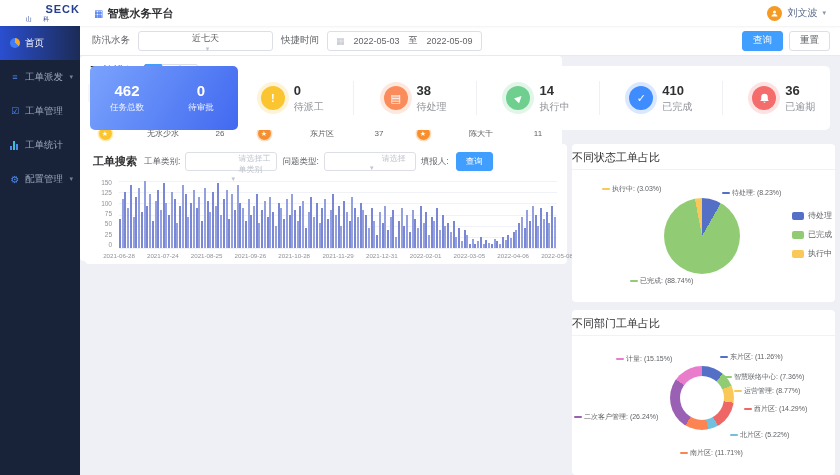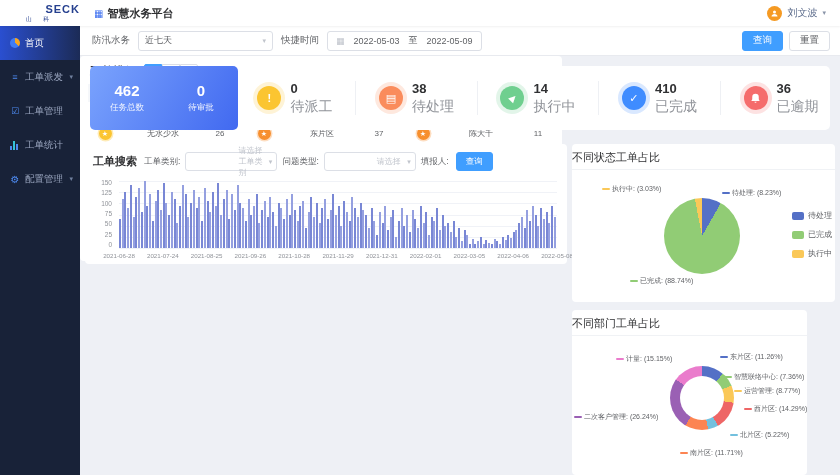--- a/index.html
+++ b/index.html
@@ -30,21 +30,21 @@
   .gear-icon{color:#4d8af0;font-size:10px;width:10px;text-align:center;flex:none;}
   .bars-icon{display:flex;align-items:flex-end;gap:1px;height:10px;width:10px;flex:none;}
   .bars-icon i{width:2px;background:#4d8af0;display:block;}
   .bars-icon i:nth-child(1){height:4px;}
   .bars-icon i:nth-child(2){height:9px;background:#35c3d8;}
   .bars-icon i:nth-child(3){height:6px;}
 
   
   .filterbar{position:absolute;top:26px;left:80px;width:760px;height:30px;background:#fff;display:flex;align-items:center;gap:8px;padding-left:12px;border-bottom:1px solid #e8eaef;}
   .flabel{font-size:9.5px;color:#606266;white-space:nowrap;}
-  .select{height:20px;border:1px solid #dcdfe6;border-radius:3px;display:flex;align-items:center;justify-content:space-between;padding:0 6px;font-size:9px;color:#606266;background:#fff;min-width:135px;cursor:pointer;}
+  .select{height:20px;border:1px solid #dcdfe6;border-radius:3px;display:flex;align-items:center;justify-content:space-between;padding:0 6px;font-size:9px;color:#606266;background:#fff;min-width:135px;cursor:pointer;flex-direction:column;}
   .select .ph{color:#c0c4cc;margin-left:48px;}
   .caret{color:#c0c4cc;font-size:7px;margin-left:4px;}
   .datebox{height:20px;border:1px solid #dcdfe6;border-radius:3px;display:flex;align-items:center;gap:9px;padding:0 8px;font-size:9px;color:#606266;cursor:pointer;}
   .cal{color:#c0c4cc;font-size:9px;}
   .fb-btns{margin-left:auto;margin-right:10px;display:flex;gap:6px;}
   .btn{height:20px;padding:0 10px;font-size:9.5px;border-radius:3px;border:1px solid #dcdfe6;background:#fff;color:#606266;cursor:pointer;font-family:inherit;}
   .btn.primary{background:#409eff;border-color:#409eff;color:#fff;}
 
   
   .content{position:absolute;top:56px;left:80px;width:760px;height:419px;}
@@ -59,21 +59,21 @@
   .stat{display:flex;align-items:center;gap:9px;}
   .stat-icon{width:24px;height:24px;border-radius:50%;display:flex;align-items:center;justify-content:center;color:#fff;font-size:11px;font-weight:bold;flex:none;}
   .stat-icon svg{width:13px;height:13px;fill:#fff;}
   .i0{background:#fbc531;box-shadow:0 0 0 4px rgba(251,197,49,.2);}
   .i1{background:#fa8c5c;box-shadow:0 0 0 4px rgba(250,140,92,.2);}
   .i2{background:#6fcf8f;box-shadow:0 0 0 4px rgba(111,207,143,.2);}
   .i3{background:#3f8cff;box-shadow:0 0 0 4px rgba(63,140,255,.2);}
   .i4{background:#f56c6c;box-shadow:0 0 0 4px rgba(245,108,108,.2);}
   .plane{display:block;transform:rotate(-45deg);font-size:9px;}
   .stat-val{font-size:13px;font-weight:bold;color:#303133;}
-  .stat-label{font-size:14px;color:#909399;margin-top:2px;}
+  .stat-label{font-size:10px;color:#909399;margin-top:2px;}
   .stat-div{width:1px;height:34px;background:#eef0f4;}
 
   
   .search-panel{left:5px;top:88px;width:482px;height:120px;}
   .sp-head{display:flex;align-items:center;gap:5px;padding:8px 8px 0 8px;}
   .sp-title{font-size:11px;font-weight:bold;color:#303133;margin-right:2px;white-space:nowrap;}
   .flabel.sm{font-size:8.5px;}
   .select.sm{min-width:0;width:92px;height:19px;font-size:8px;padding:0 4px;flex:none;}
   .btn.sm{height:19px;padding:0 9px;font-size:8.5px;margin-left:2px;}
   .bar-chart{position:absolute;left:8px;right:8px;top:34px;bottom:4px;}
@@ -82,21 +82,21 @@
   .gridlines{position:absolute;inset:0;}
   .gline{position:absolute;left:0;right:0;height:1px;background:#f0f2f7;}
   .plot{position:absolute;inset:0;display:flex;align-items:flex-end;justify-content:space-between;}
   .bar{width:2px;background:#7987d5;}
   .bar:nth-child(2n){background:#95a0e0;}
   .x-axis{position:absolute;left:26px;right:2px;bottom:0;height:10px;}
   .xtick{position:absolute;transform:translateX(-50%);font-size:6.2px;color:#909399;white-space:nowrap;top:2px;}
 
   
   .pie-panel{left:492px;top:88px;width:263px;height:158px;}
-  .donut-panel{left:492px;top:254px;width:235px;height:165px;}
+  .donut-panel{left:492px;top:254px;width:263px;height:165px;}
   .panel-title{height:26px;line-height:26px;text-align:left;font-size:11px;color:#303133;border-bottom:1px solid #f0f2f5;}
   .chart-area{position:relative;height:calc(100% - 27px);}
   .pie{position:absolute;left:92px;top:28px;width:76px;height:76px;border-radius:50%;}
   .donut{position:absolute;left:98px;top:30px;width:64px;height:64px;border-radius:50%;}
   .donut::after{content:"";position:absolute;inset:10px;background:#fff;border-radius:50%;}
   .plabel{position:absolute;font-size:7px;color:#606266;white-space:nowrap;display:flex;align-items:center;gap:2px;}
   .plabel i{display:block;width:8px;height:2px;border-radius:1px;flex:none;}
   .legend{position:absolute;right:3px;top:40px;display:flex;flex-direction:column;gap:8px;}
   .legend-item{display:flex;align-items:center;gap:4px;font-size:8px;color:#606266;cursor:pointer;}
   .legend-item i{width:12px;height:8px;border-radius:2px;display:block;}

